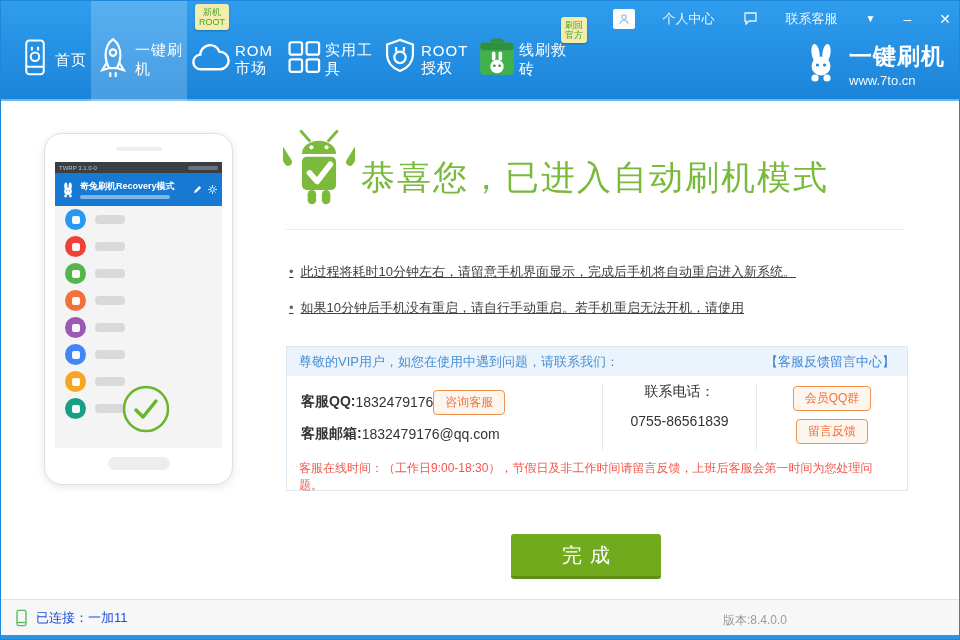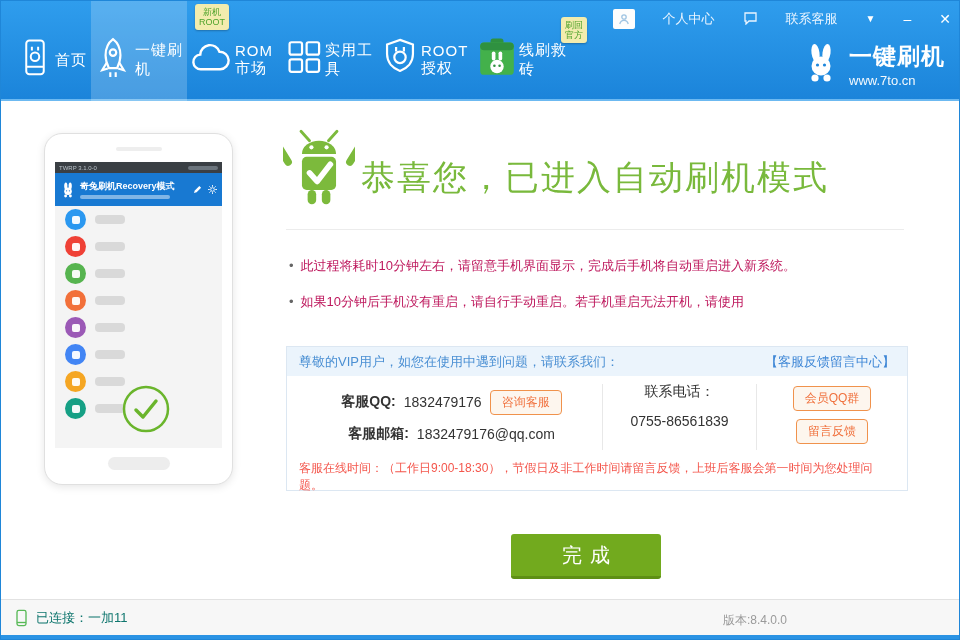--- a/index.html
+++ b/index.html
@@ -61,52 +61,52 @@
   .check-ring { position:absolute; left:66px; top:222px; }
   .home-pill { position:absolute; bottom:14px; left:50%; transform:translateX(-50%); width:62px; height:13px;
                border-radius:7px; background:#ededed; }
 
   
   .robot { position:absolute; left:282px; top:24px; }
   .headline { position:absolute; left:360px; top:52px; font-size:34px; color:#79b93c; letter-spacing:2px; }
   .divider { position:absolute; left:285px; right:55px; top:126px; height:1px; background:#ececec; }
 
   
-  .bullets { position:absolute; left:288px; top:154px; width:620px; color:#be185d; font-size:13px; }
+  .bullets { position:absolute; left:288px; top:160px; width:620px; color:#404040; font-size:13px;text-decoration:underline; }
   .bullet { margin-bottom:19px; display:flex; gap:7px; line-height:17px; }
   .bullet::before { content:"•"; color:#666; }
 
   
   .vipbox { position:absolute; left:285px; top:243px; width:622px; height:145px; border:1px solid #dce7f2; background:#fff; }
   .vip-head { height:29px; background:#ebf4fc; display:flex; align-items:center; justify-content:space-between;
               padding:0 12px; font-size:13px; color:#4a8fd3; }
   .vip-link { color:#3f87d6; cursor:pointer; }
   .vip-body { position:relative; height:82px; display:flex; }
   .vcol1 { width:315px; padding:10px 0 0 14px; }
-  .vrow { display:flex; align-items:center; gap:8px; height:32px; font-size:14px; color:#333;justify-content:center; }
+  .vrow { display:flex; align-items:center; height:32px; font-size:14px; color:#333; }
   .vlab { font-weight:bold; color:#333; }
   .btn-orange { border:1px solid #f0924c; color:#f0703c; background:#fdf6ee; border-radius:4px;
                 font-size:12px; padding:3px 11px; cursor:pointer; white-space:nowrap; }
   .vsep { width:1px; background:#e8e8e8; margin:8px 0; }
   .vcol2 { width:153px; text-align:center; font-size:14px; color:#333; }
   .vcol2 div { height:30px; line-height:30px; }
   .vcol3 { flex:1; display:flex; flex-direction:column; align-items:center; gap:8px; padding-top:10px; }
   .vip-notice { padding:2px 12px; font-size:12px; color:#f4564c; }
 
   
   .finish-btn { position:absolute; left:510px; top:431px; width:150px; height:45px; background:#72aa1e;
                 border-bottom:3px solid #5e8f15; border-radius:3px; color:#fff; font-size:20px;
                 letter-spacing:8px; text-indent:8px; display:flex; align-items:center; justify-content:center;
                 cursor:pointer; }
 
   
   .footer { position:absolute; left:0; right:0; bottom:0; height:40px; background:#f7f7f7;
             border-top:1px solid #e2e2e2; }
   .conn { position:absolute; left:14px; top:9px; display:flex; align-items:center; gap:8px;
-          color:#0f766e; font-size:13px; }
+          color:#1d4ed8; font-size:13px; }
   .version { position:absolute; right:172px; top:12px; color:#9a9a9a; font-size:12px; }
   .dl-btn { position:absolute; right:12px; top:5px; height:27px; padding:0 12px; background:#fcfcfc;
             border:1px solid #d5d5d5; border-radius:2px; display:flex; align-items:center; gap:6px;
             color:#555; font-size:13px; cursor:pointer; }
   .bluestrip { position:absolute; left:0; right:0; bottom:0; height:4px; background:#2a93e4; }
 </style>
 </head>
 <body>
 
 <div class="window">

